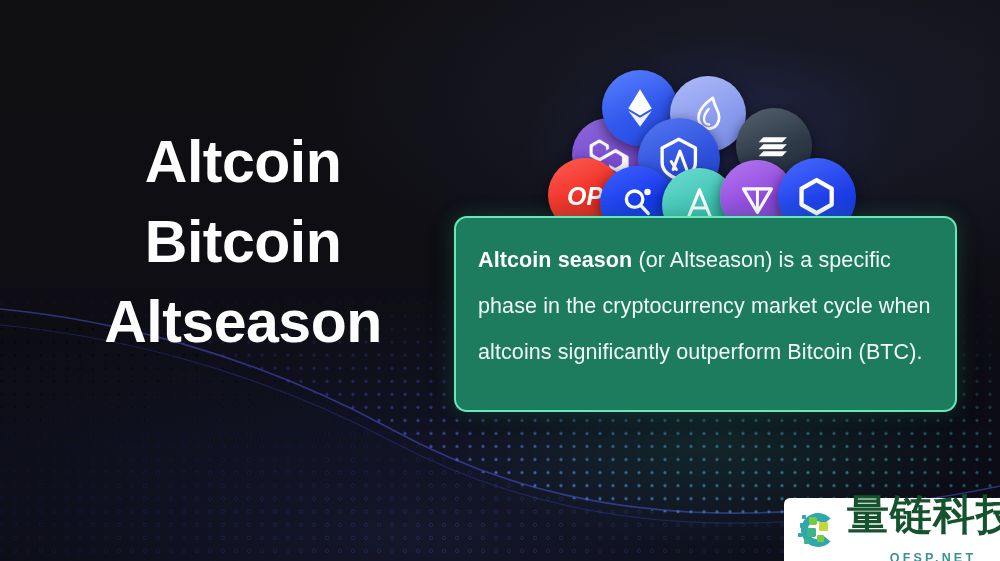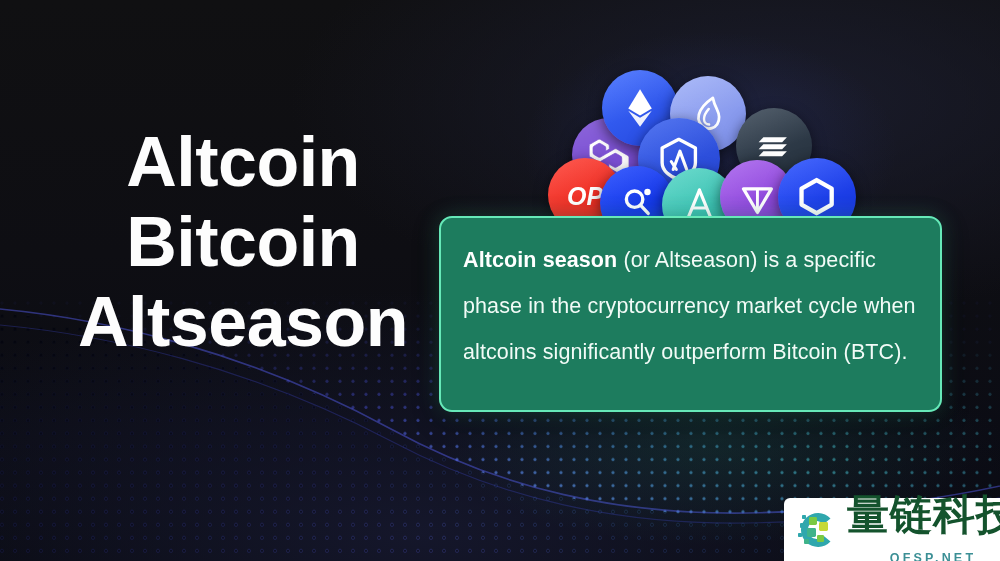--- a/index.html
+++ b/index.html
@@ -57,21 +57,21 @@
   
   .title-block {
     position: absolute;
     left: 78px;
     top: 122px;
     width: 330px;
     text-align: center;
   }
   .title-line {
     color: #fdfdfd;
-    font-size: 70px;
+    font-size: 59px;
     line-height: 80px;
     font-weight: 700;
     letter-spacing: -0.5px;
     white-space: nowrap;
   }
 
   
   .coins {
     position: absolute;
     left: 540px;
@@ -101,21 +101,21 @@
     position: absolute;
     inset: 0;
     border-radius: 50%;
     background: linear-gradient(160deg, rgba(255,255,255,0.14), rgba(255,255,255,0) 55%);
     pointer-events: none;
   }
 
   
   .def-card {
     position: absolute;
-    left: 439px;
+    left: 454px;
     top: 216px;
     width: 503px;
     height: 196px;
     box-sizing: border-box;
     background: #1d7c5e;
     border: 2px solid #66e9b8;
     border-radius: 13px;
     box-shadow: 0 0 22px rgba(80,230,180,0.20), 0 8px 26px rgba(0,0,0,0.45);
     padding: 19px 24px 0 22px;
   }

